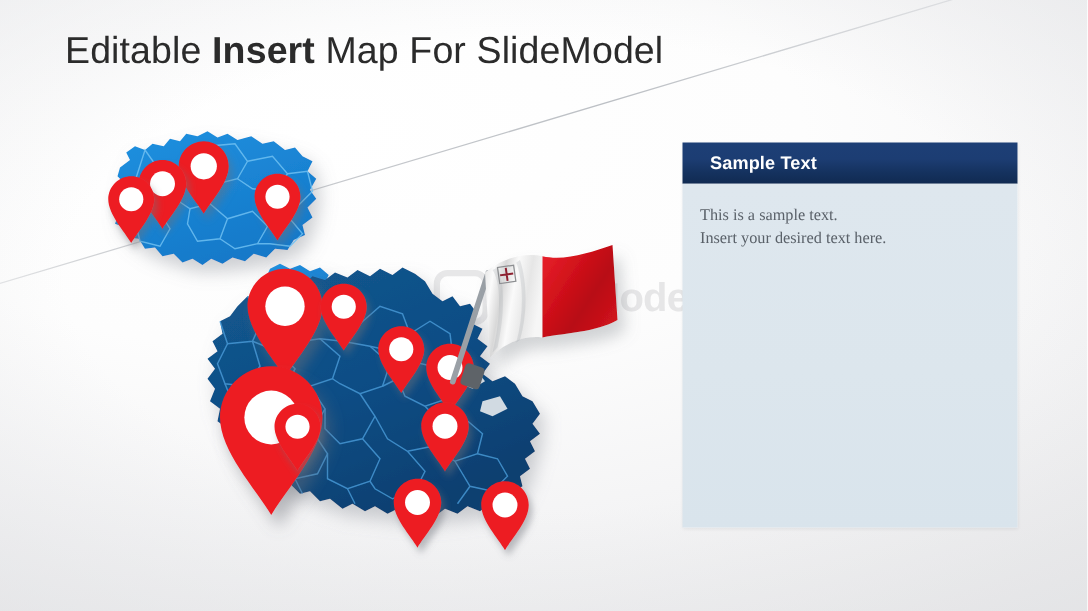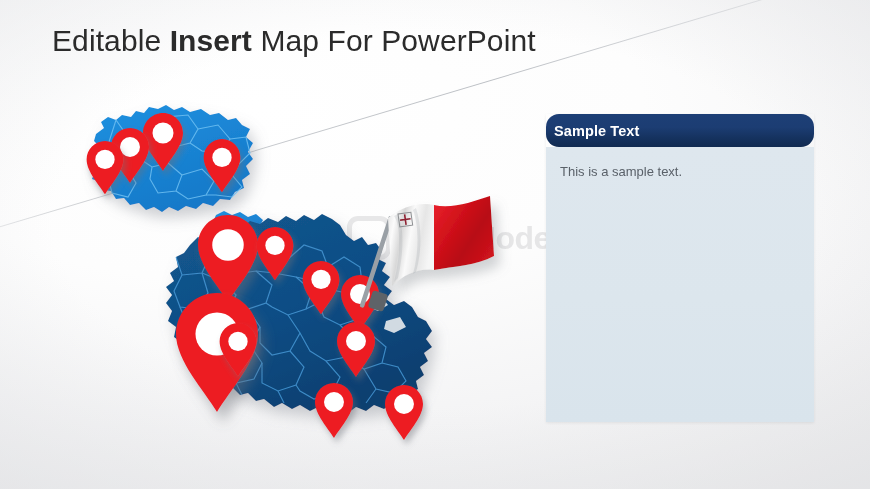--- a/index.html
+++ b/index.html
@@ -113,52 +113,52 @@
     top: 114px;
     width: 268px;
     height: 308px;
     box-shadow: 0 1px 3px rgba(0,0,0,.07);
   }
   #panel-header {
     height: 33px;
     background: linear-gradient(180deg, #1d3f76 0%, #1c3d73 40%, #15325f 72%, #102a51 100%);
     display: flex;
     align-items: center;
-    padding-left: 8px;
+    padding-left: 22px;
     box-sizing: border-box;
-    border-radius: 13px;
   }
   #panel-header-title {
     color: #ffffff;
     font-size: 14.5px;
     font-weight: 700;
     letter-spacing: .1px;
   }
   #panel-body {
     height: 275px;
     background: linear-gradient(180deg, #dee7ee 0%, #dce6ed 55%, #d9e4ec 100%);
     padding: 16px 14px 0 14px;
     box-sizing: border-box;
   }
   .panel-line {
     color: #5a6169;
     font-size: 13px;
     line-height: 18px;
     white-space: nowrap;
+    font-family: Liberation Serif, serif;
   }
 </style>
 </head>
 <body>
 
 <div id="slide">
 
   <div class="deco-line"></div>
   <div class="deco-vignette"></div>
 
-  <div id="title"><span>Editable </span><span class="strong">Insert</span><span> Map For PowerPoint</span></div>
+  <div id="title"><span>Editable </span><span class="strong">Insert</span><span> Map For SlideModel</span></div>
 
   <div class="watermark">
     <div class="wm-logo"></div>
     <div class="wm-text">SlideModel</div>
     <div class="wm-tld">.com</div>
   </div>
 
   <div id="map-wrap">
     <svg id="map-svg" viewBox="0 0 400 340" xmlns="http://www.w3.org/2000/svg">
       <defs>
@@ -373,16 +373,17 @@
       </g>
     </svg>
   </div>
 
   <div id="panel">
     <div id="panel-header">
       <span id="panel-header-title">Sample Text</span>
     </div>
     <div id="panel-body">
       <div class="panel-line">This is a sample text.</div>
+      <div class="panel-line">Insert your desired text here.</div>
     </div>
   </div>
 
 </div>
 
 </body></html>

